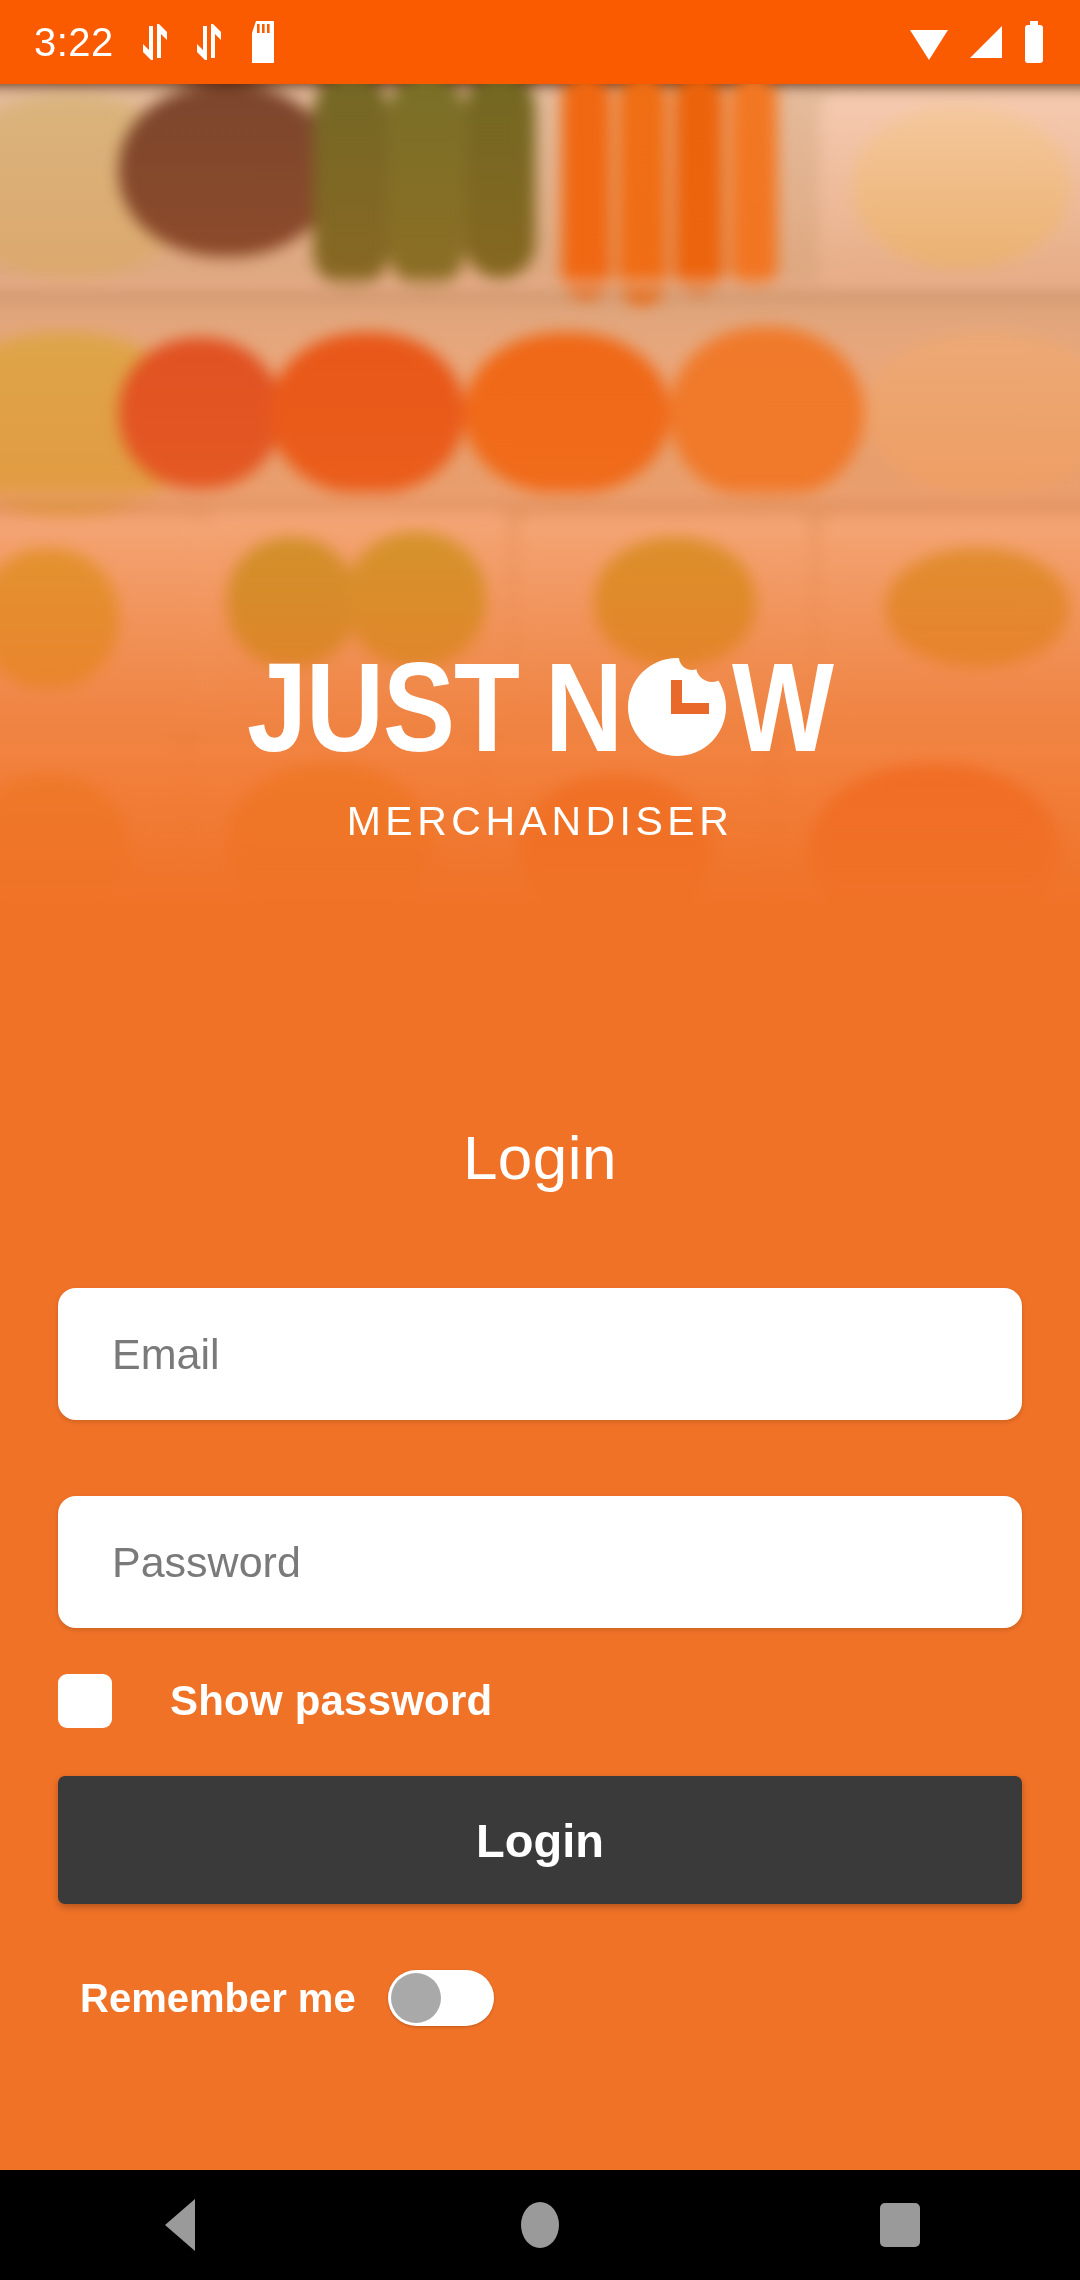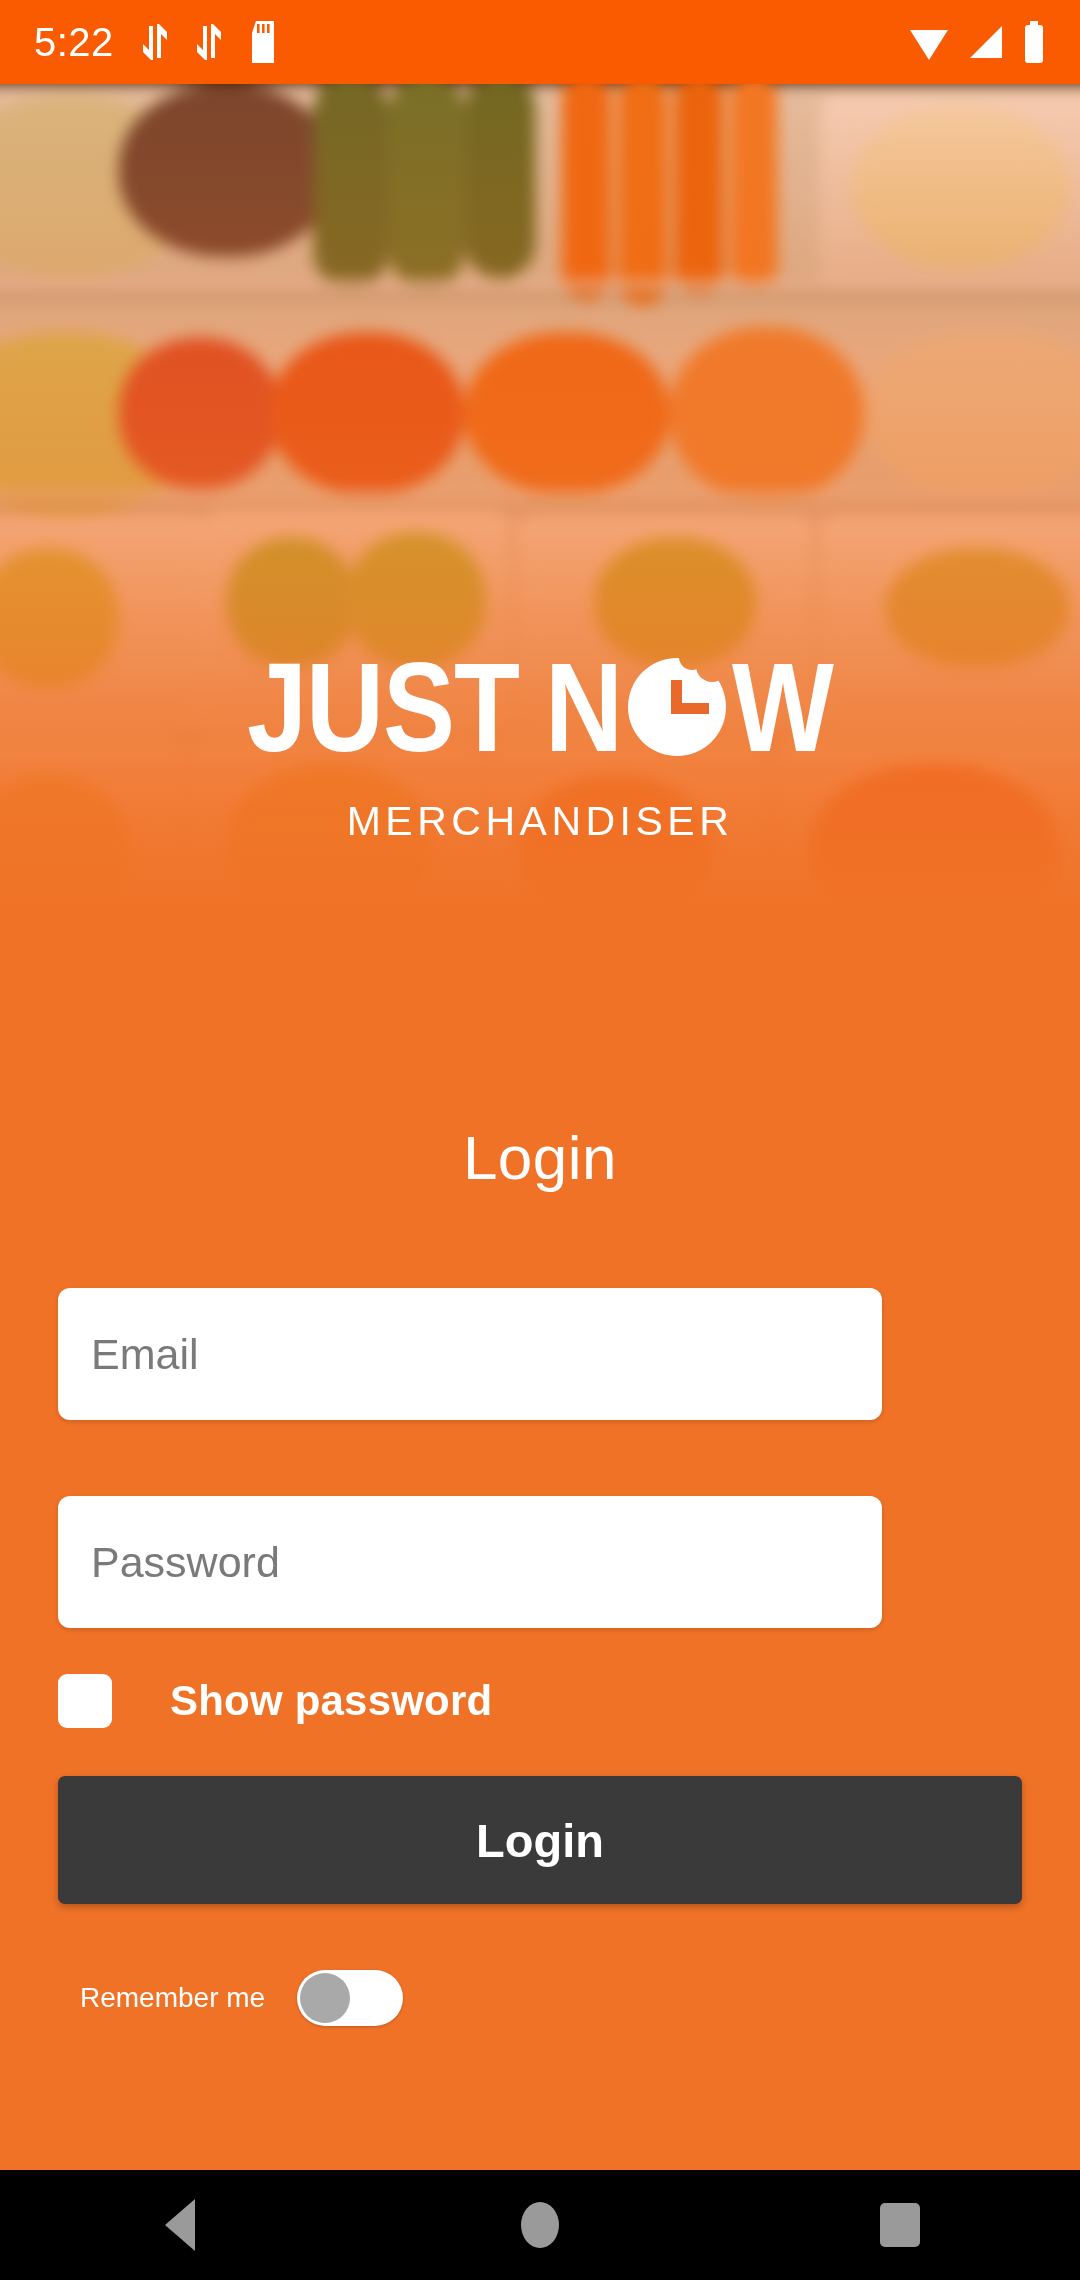--- a/index.html
+++ b/index.html
@@ -125,25 +125,25 @@
   .login-heading {
     position:absolute; top:1122px; left:0;
     width:1080px; text-align:center;
     color:#fff; font-size:62px; font-weight:400;
     letter-spacing:0.5px; z-index:14;
   }
 
   .form { position:absolute; top:1288px; left:58px; width:964px; z-index:14; }
 
   .field {
-    width:824px; height:132px;
+    width:964px; height:132px;
     background:#fff;
-    border-radius:12px;
+    border-radius:18px;
     display:flex; align-items:center;
-    padding:0 33px;
+    padding:0 54px;
     box-shadow:0 2px 5px rgba(0,0,0,.14);
   }
   .field + .field { margin-top:76px; }
   .field-input {
     border:none; outline:none; background:transparent;
     width:100%; height:100%;
     font-family:"Liberation Sans", sans-serif;
     font-size:43px; color:#222;
   }
   .field-input::placeholder { color:#7a7a7a; }
@@ -178,21 +178,21 @@
 
   .bottom-row {
     margin-top:66px;
     display:flex; align-items:center;
     justify-content:space-between;
     width:964px;
     padding:0 22px;
   }
   .remember-wrap { display:flex; align-items:center; gap:32px; }
   .remember-label {
-    color:#fff; font-size:28px; font-weight:400;
+    color:#fff; font-size:40px; font-weight:700;
   }
   .switch {
     position:relative;
     width:106px; height:56px;
     background:#fff;
     border-radius:28px;
     flex:none;
     box-shadow:0 1px 3px rgba(0,0,0,.2);
   }
   .switch-thumb {
@@ -292,21 +292,21 @@
       <div class="prod" style="left:240px; top:830px; width:130px; height:150px; background:#f07a20; border-radius:40px;"></div>
       <div class="prod" style="left:480px; top:835px; width:140px; height:150px; background:#f58b36; border-radius:40px;"></div>
       <div class="prod" style="left:760px; top:830px; width:140px; height:150px; background:#ee741c; border-radius:40px;"></div>
     </div>
 
     <div class="hero-tint"></div>
     <div class="hero-solid"></div>
   </div>
 
   <div class="status-bar">
-    <div class="sb-time">5:22</div>
+    <div class="sb-time">3:22</div>
     <div class="sb-left-icons">
       <svg class="sb-ic" width="30" height="40" viewBox="0 0 30 40">
         <path d="M9 4 L9 28 L3 22 L3 30 L11 38 L13 38 L13 4 Z" fill="#fff"></path>
         <path d="M21 36 L21 12 L27 18 L27 10 L19 2 L17 2 L17 36 Z" fill="#fff"></path>
       </svg>
       <svg class="sb-ic" width="30" height="40" viewBox="0 0 30 40">
         <path d="M9 4 L9 28 L3 22 L3 30 L11 38 L13 38 L13 4 Z" fill="#fff"></path>
         <path d="M21 36 L21 12 L27 18 L27 10 L19 2 L17 2 L17 36 Z" fill="#fff"></path>
       </svg>
       <svg class="sb-ic" width="30" height="42" viewBox="0 0 30 42">

